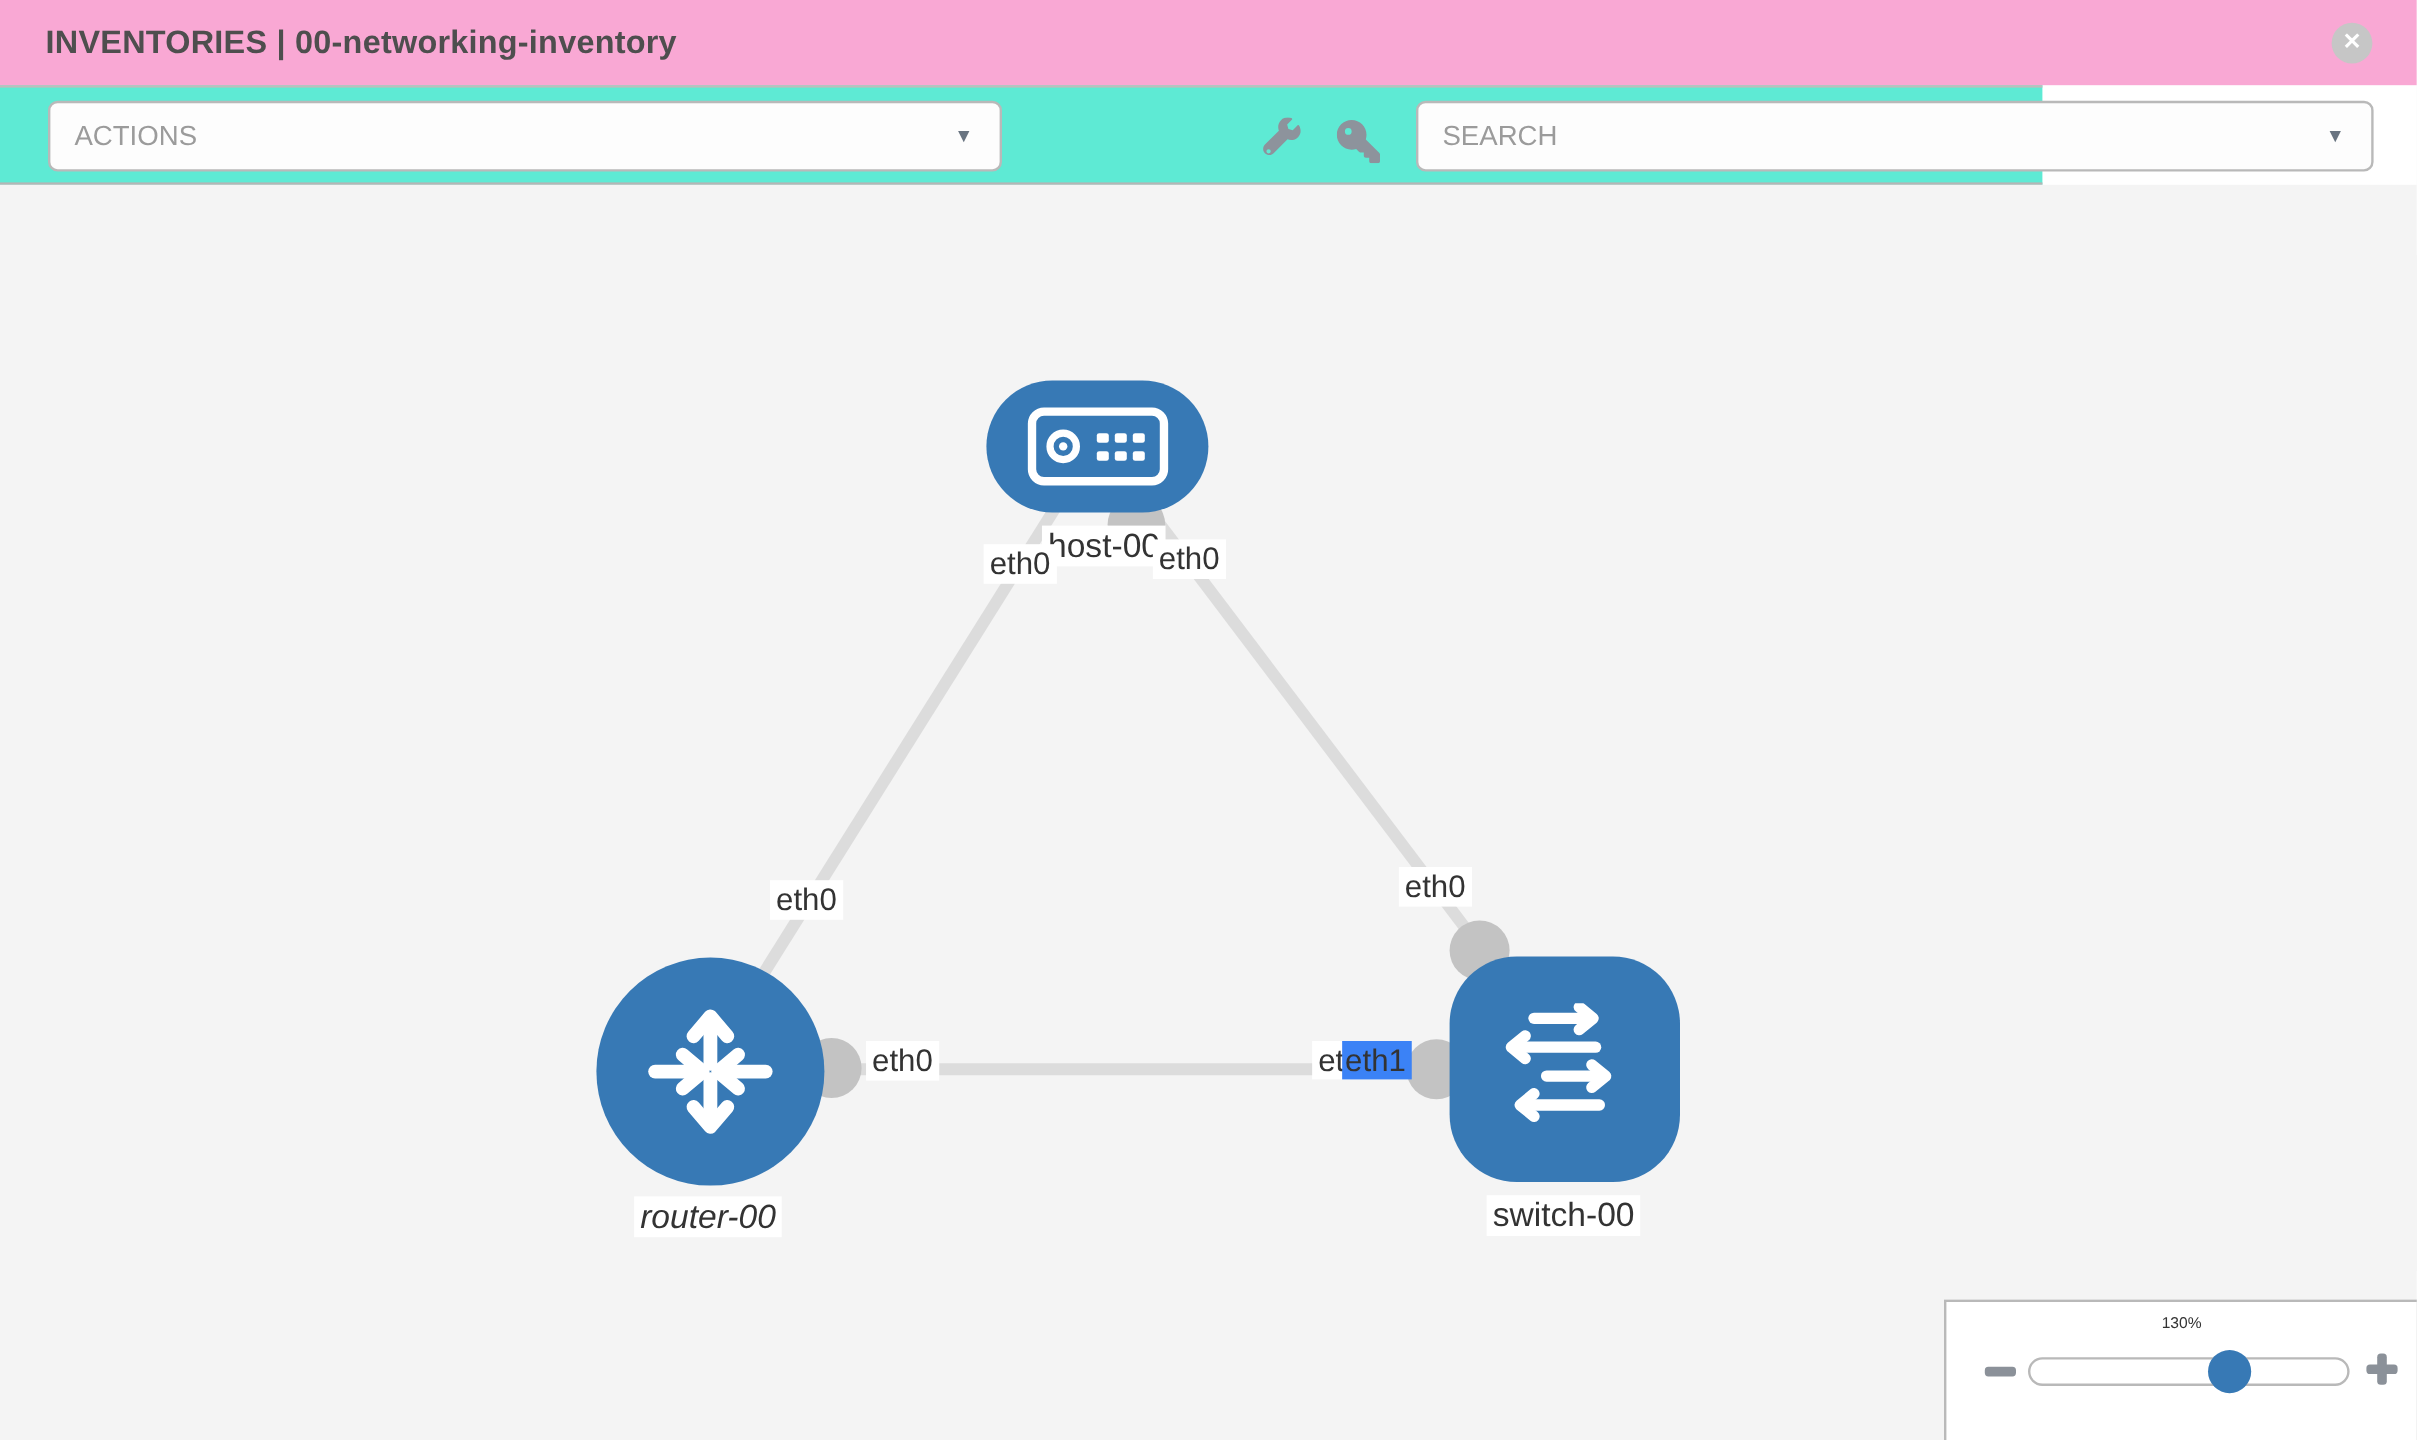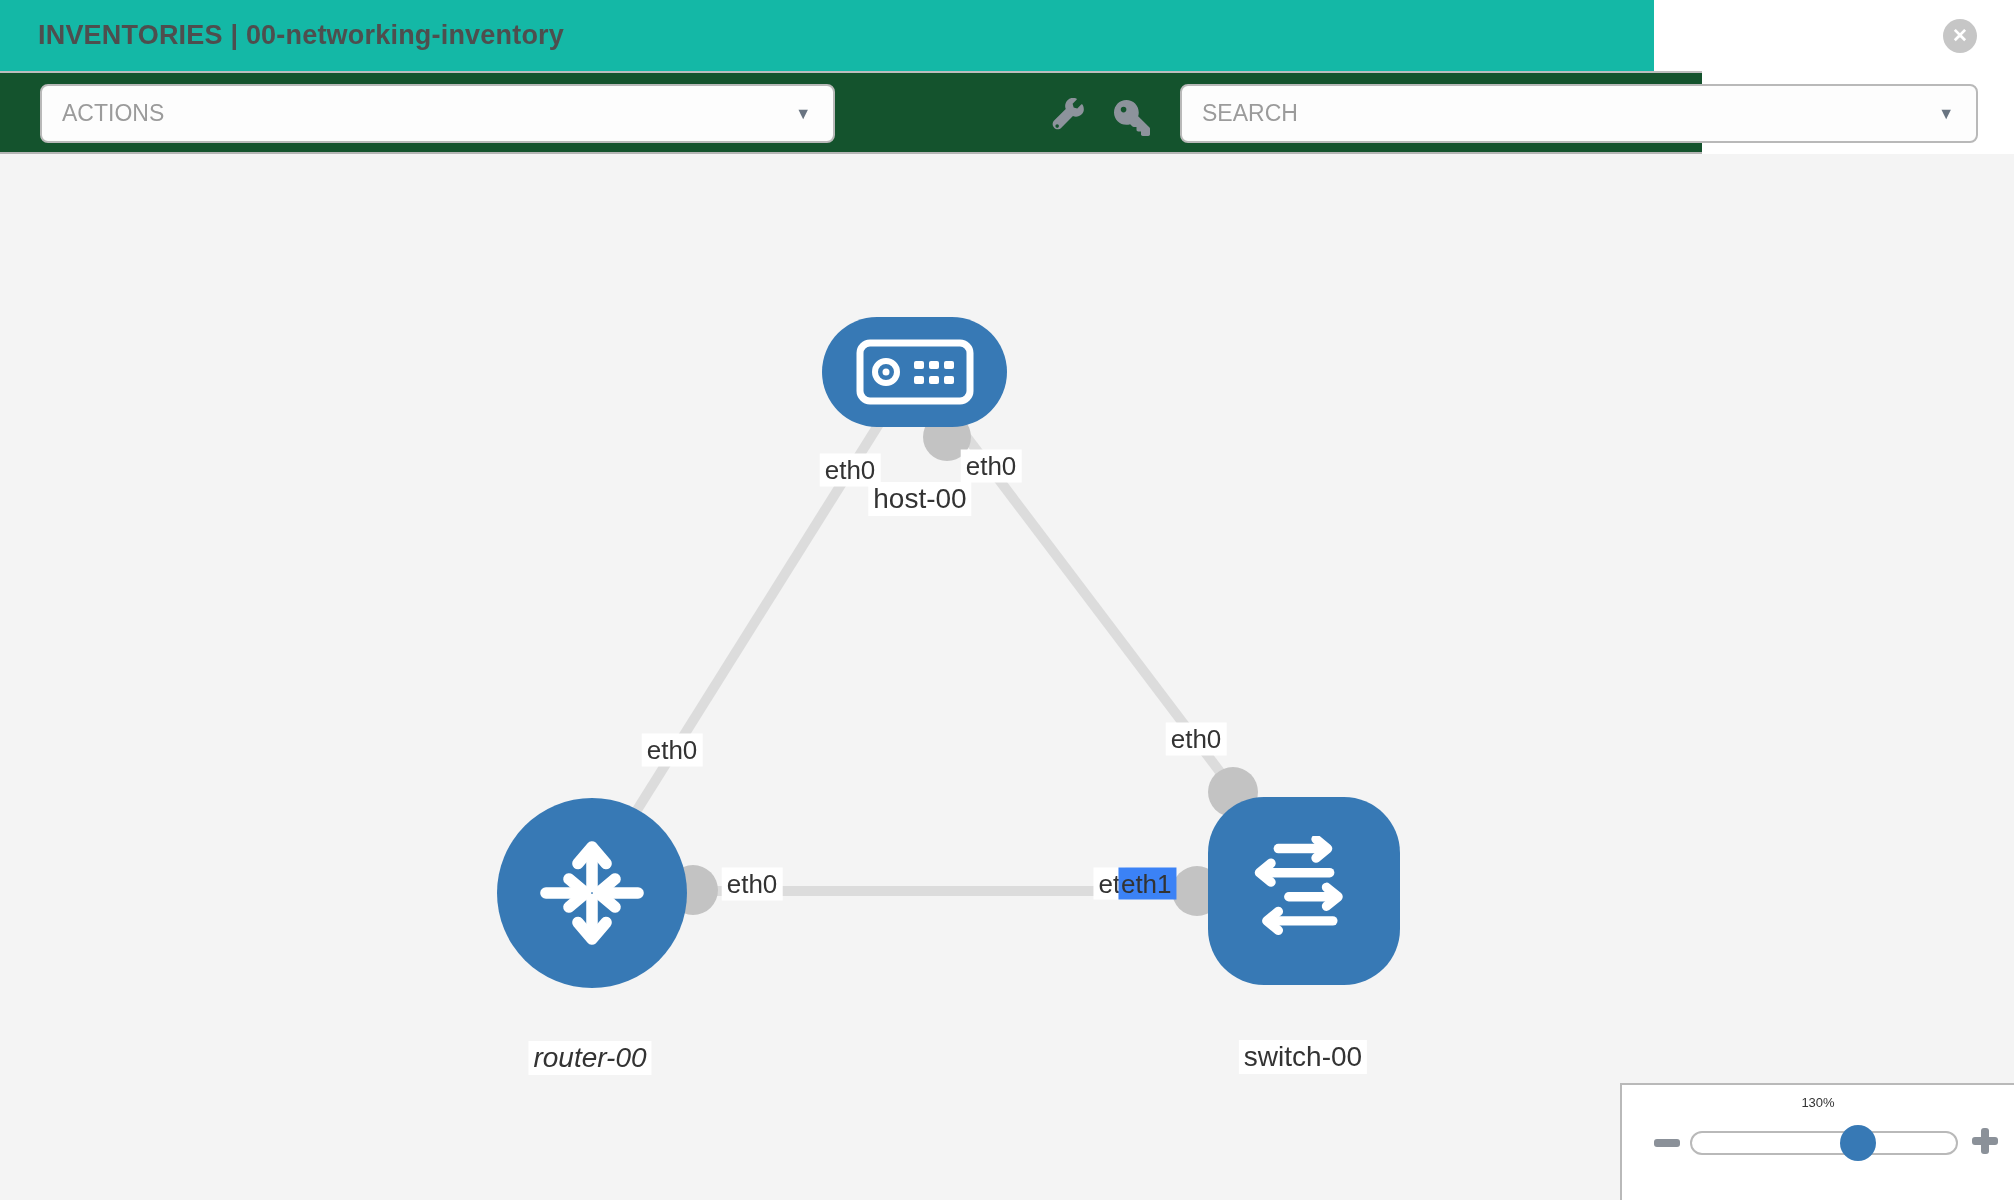--- a/index.html
+++ b/index.html
@@ -1,46 +1,46 @@
 <!DOCTYPE html>
 <html><head>
 <meta charset="utf-8">
 <style>
   html,body{margin:0;padding:0;}
   body{
     width:2014px;height:1200px;overflow:hidden;position:relative;
     font-family:"Liberation Sans",sans-serif;background:#ffffff;
   }
   
-  .hdr{position:absolute;left:0;top:0;width:1654px;height:71px;background:#14b8a6;}
+  .hdr{position:absolute;left:0;top:0;width:2014px;height:71px;background:#f9a8d4;}
   .hdr-title{position:absolute;left:38px;top:0;height:71px;line-height:71px;
     font-size:27px;font-weight:bold;color:#4e4e4e;letter-spacing:0.2px;}
   .close-btn{position:absolute;left:1943px;top:19px;width:34px;height:34px;border-radius:50%;
     background:#c6c6c6;color:#ffffff;text-align:center;line-height:34px;font-size:19px;
     font-weight:bold;cursor:pointer;}
   
-  .tb{position:absolute;left:0;top:71px;width:1702px;height:83px;background:#14532d;
+  .tb{position:absolute;left:0;top:71px;width:1702px;height:83px;background:#5eead4;
     border-top:2px solid #bdbdbd;border-bottom:2px solid #b5b5b5;box-sizing:border-box;}
   .select{position:absolute;top:11px;height:59px;background:#fdfdfd;border:2px solid #b9b9b9;
     border-radius:8px;box-sizing:border-box;cursor:pointer;}
   .select .sel-label{position:absolute;left:20px;top:0;line-height:55px;font-size:23px;color:#9b9b9b;}
   .select .chev{position:absolute;right:22px;top:0;line-height:55px;font-size:16px;color:#697481;}
   .sel-actions{left:40px;width:795px;}
   .sel-search{left:1180px;width:798px;}
   .tb-icon{position:absolute;cursor:pointer;}
   
   .canvas{position:absolute;left:0;top:154px;width:2014px;height:1046px;background:#f4f4f4;}
   .links-layer{position:absolute;left:0;top:0;}
   .node{position:absolute;background:#3779b5;display:flex;align-items:center;justify-content:center;cursor:pointer;}
   .node-host{left:822px;top:163px;width:185px;height:110px;border-radius:56px;}
   .node-router{left:497px;top:644px;width:190px;height:190px;border-radius:50%;}
   .node-switch{left:1208px;top:643px;width:192px;height:188px;border-radius:56px;}
   .lbl{position:absolute;transform:translate(-50%,-50%);background:#ffffff;color:#333333;
     padding:1px 5px;white-space:nowrap;}
-  .node-name{font-size:28px;margin-top:44px;}
+  .node-name{font-size:28px;}
   .if-lbl{font-size:26px;}
   .if-frag{background:#ffffff;padding:1px 0 1px 5px;}
   .if-over{background:#3b82f6;padding:1px 5px 1px 2px;margin-left:-7px;}
   .lbl-combo{padding:0;background:transparent;}
   
   .zoom-panel{position:absolute;left:1620px;top:929px;width:396px;height:119px;background:#ffffff;
     border:2px solid #b9b9b9;box-sizing:border-box;}
   .zoom-level{position:absolute;left:0;top:10px;width:100%;text-align:center;font-size:13px;color:#333333;}
   .zbar{background:#8b9199;border-radius:3px;}
   .zoom-out{position:absolute;left:32px;top:54px;width:26px;height:8px;cursor:pointer;}

